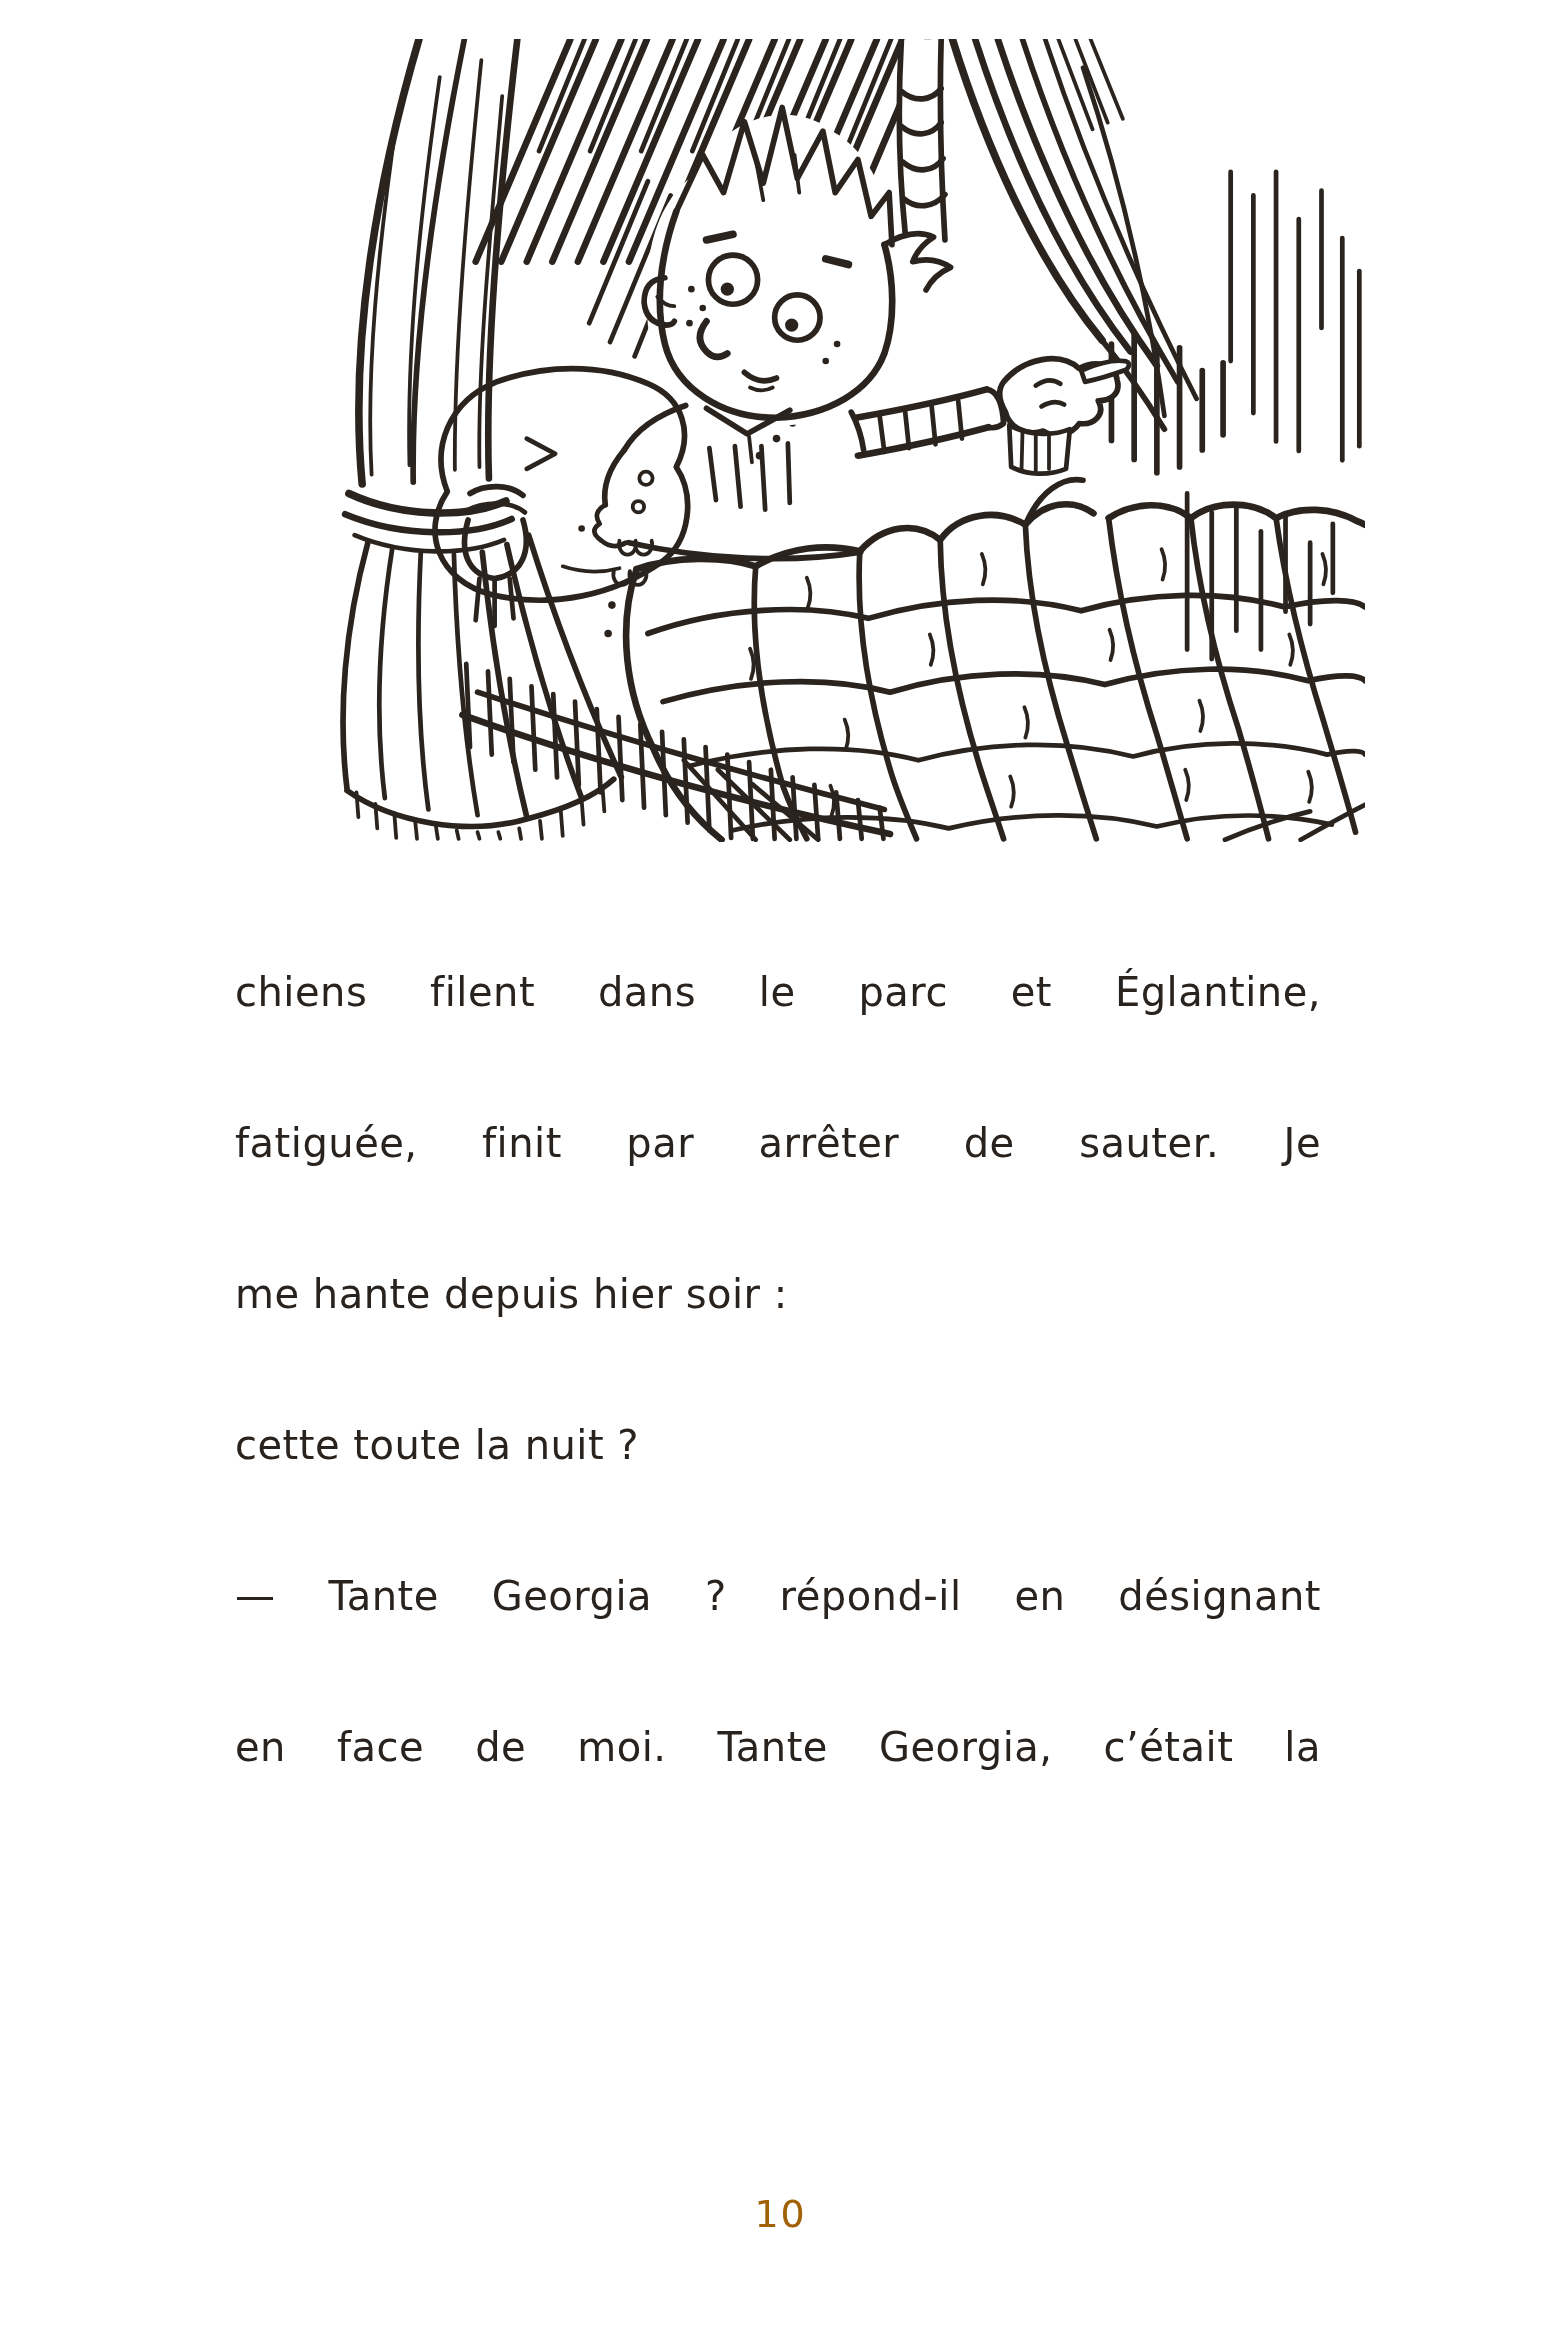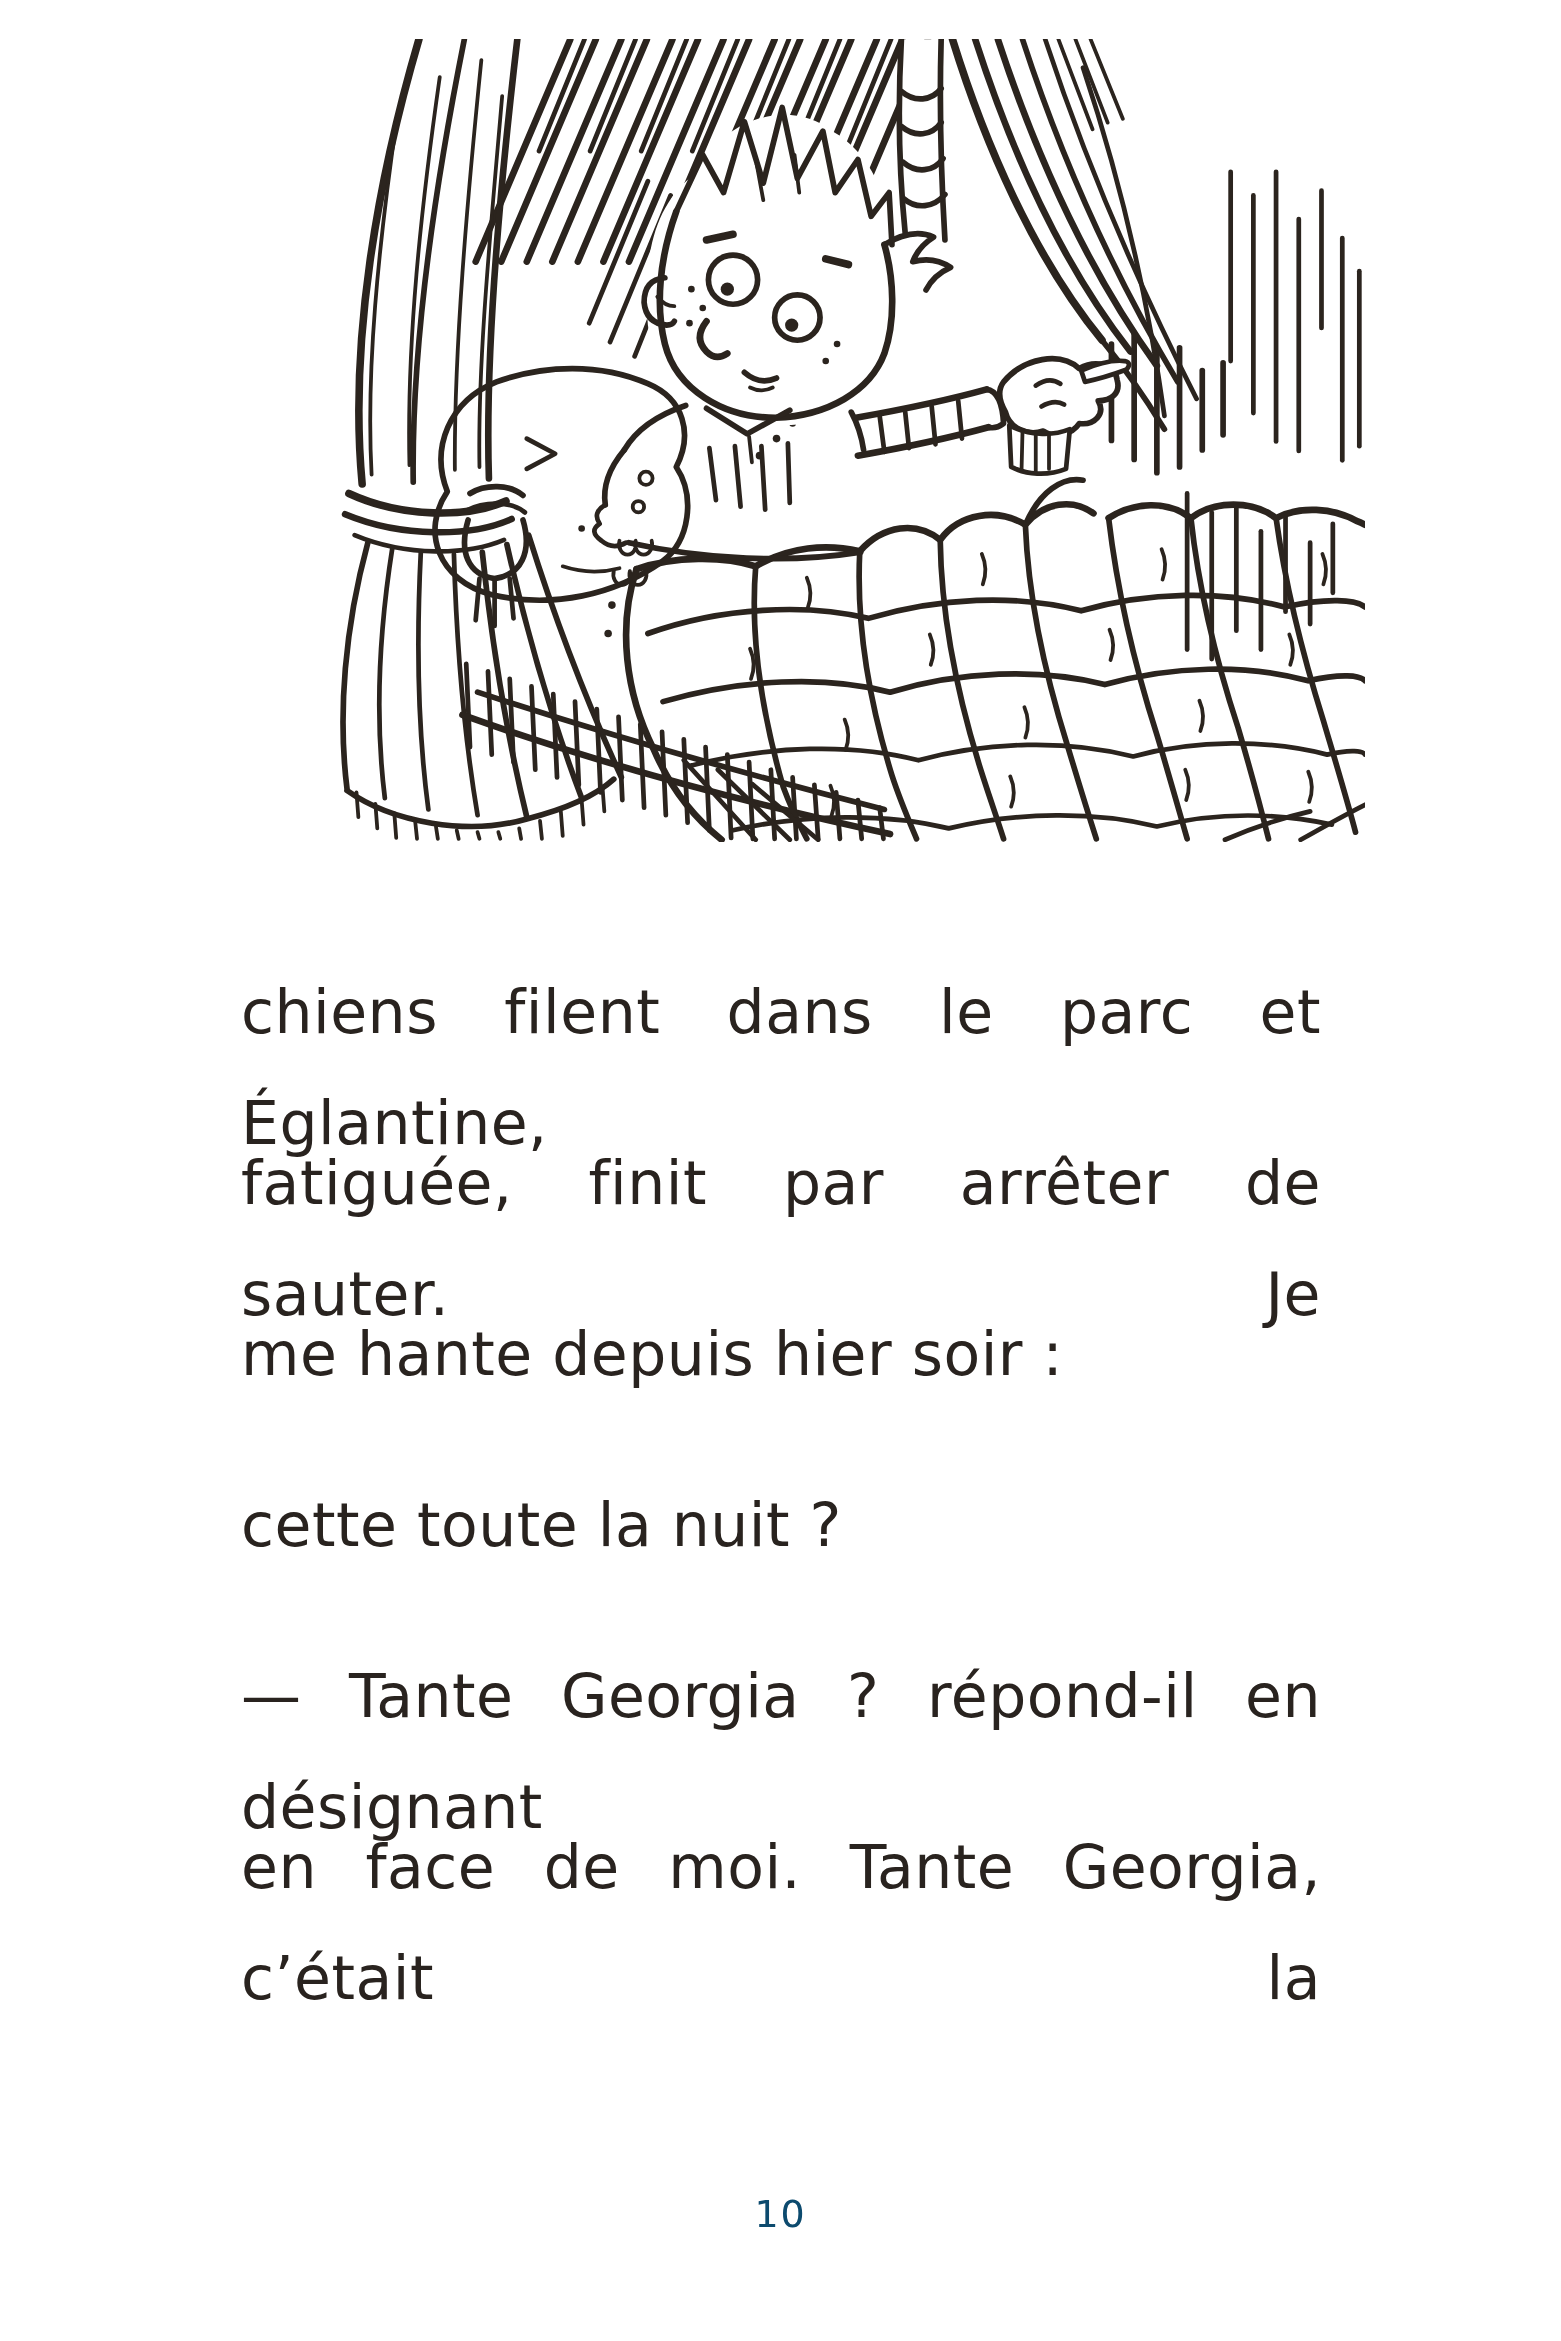--- a/index.html
+++ b/index.html
@@ -5,28 +5,28 @@
   html,body{margin:0;padding:0;}
   body{
     width:1561px;height:2341px;position:relative;background:#ffffff;
     font-family:"DejaVu Sans","Liberation Sans",sans-serif;
     color:#262120;overflow:hidden;
   }
   .illu{position:absolute;left:237px;top:24px;width:1088px;height:803px;}
   .illu svg{display:block;width:100%;height:100%;}
   .body-text{position:absolute;left:235px;top:897px;width:1086px;}
   .line{
-    height:111px;line-height:111px;font-size:60px;letter-spacing:0.5px;
-    white-space:normal;color:#29231f;margin-left:6px;
+    height:111px;line-height:111px;font-size:40px;letter-spacing:0.5px;
+    white-space:normal;color:#29231f;
   }
   .line.j{text-align:justify;text-align-last:justify;}
   .line.l{text-align:right;text-align-last:left;}
   .folio{
     position:absolute;left:0;top:2192px;width:1561px;text-align:center;
-    font-size:38px;color:#0c4a6e;letter-spacing:1.9px;
+    font-size:38px;color:#a16207;letter-spacing:1.9px;
   }
   .ink{stroke:#2b241e;fill:none;stroke-linecap:round;stroke-linejoin:round;}
 </style>
 </head>
 <body>
 
 <figure class="illu">
 <svg viewBox="0 0 1150 848">
 
   <g class="ink" stroke-width="5">

